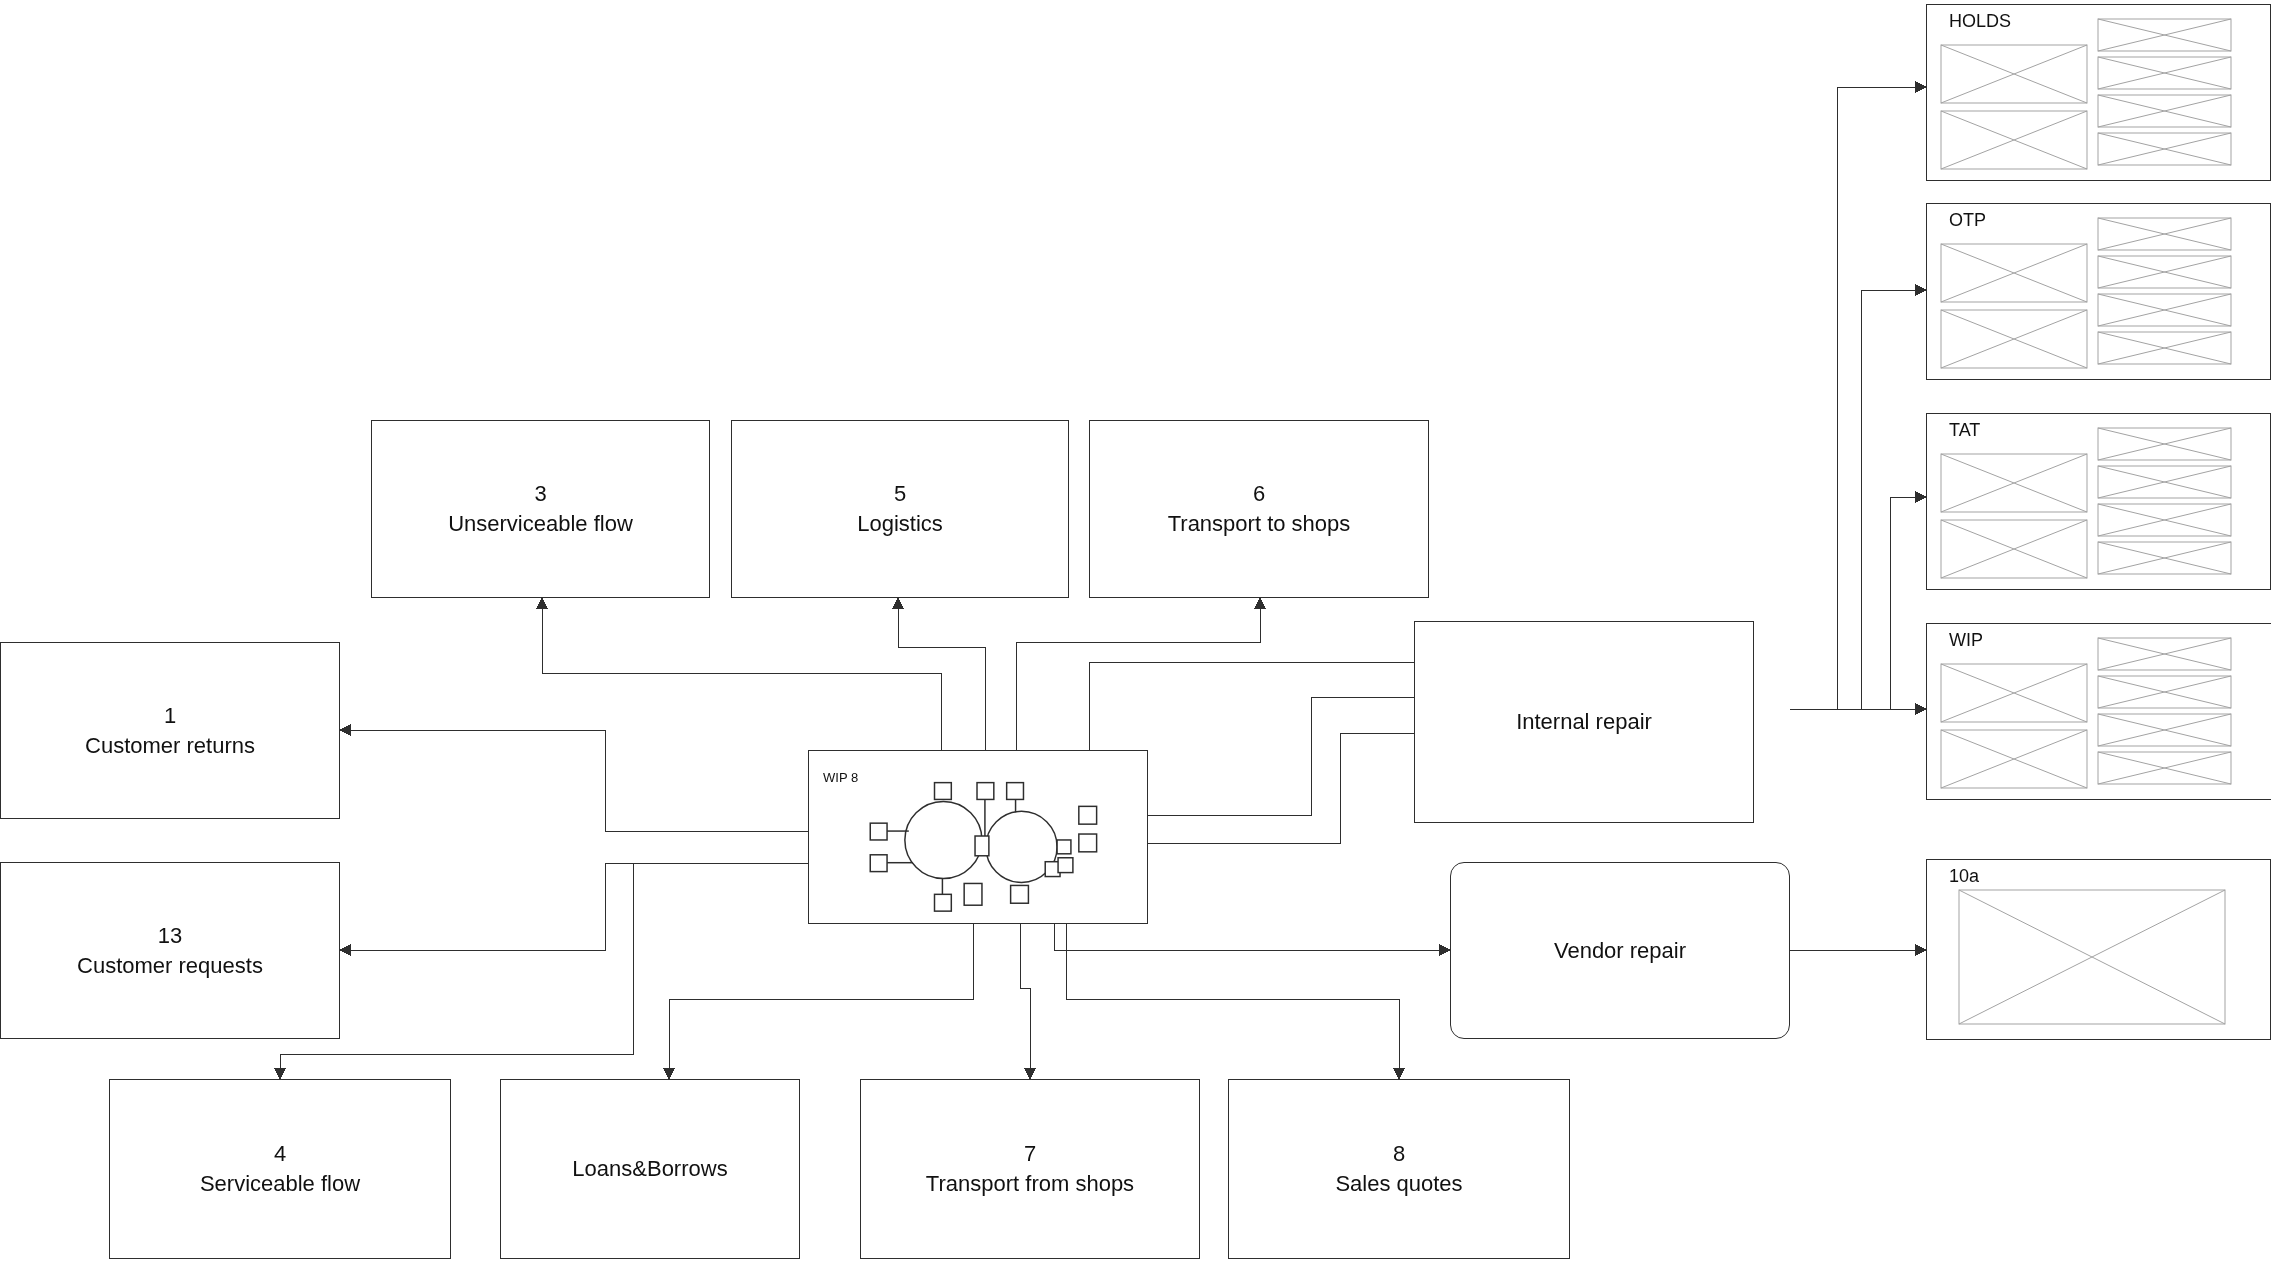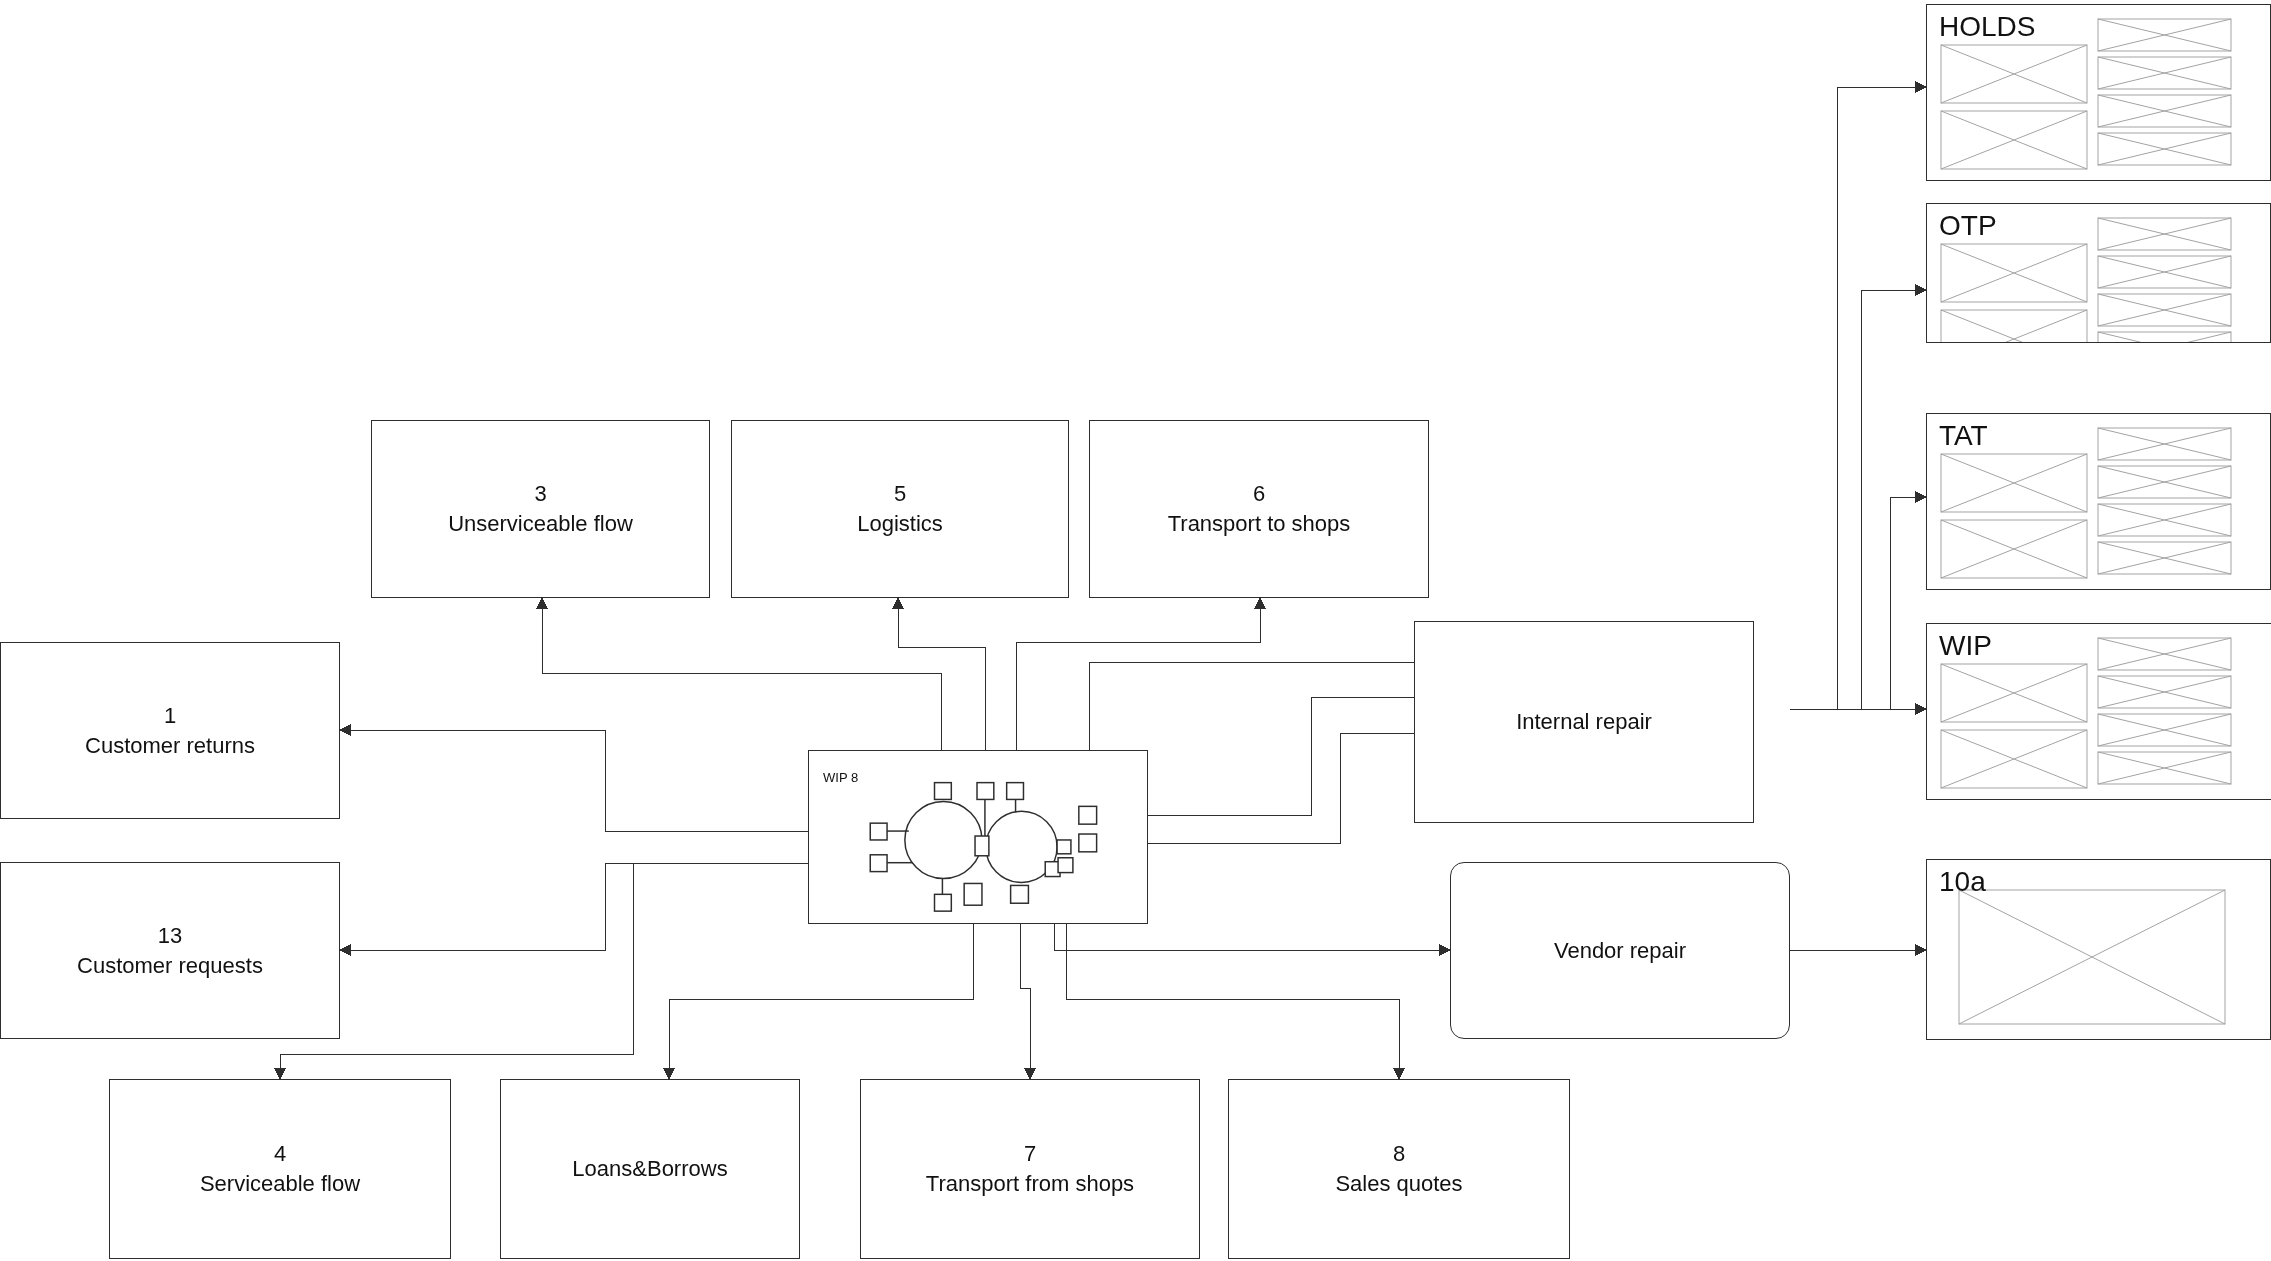--- a/index.html
+++ b/index.html
@@ -10,21 +10,21 @@
   .node {
     position: absolute; border: 1px solid #2e2e2e; background: #ffffff;
     display: flex; flex-direction: column; align-items: center; justify-content: center;
     text-align: center; font-size: 22px; line-height: 30px; z-index: 2;
   }
   .node .num:empty { display: none; }
   .center-box { z-index: 2; }
   .center-label { position: absolute; top: 12px; left: 14px; font-size: 13px; color: #111111; }
   .symbol { position: absolute; left: 0; top: 0; width: 100%; height: 100%; }
   .panel { position: absolute; border: 1px solid #2e2e2e; background: #ffffff; z-index: 2; }
-  .ptitle { position: absolute; top: 6px; left: 12px; font-size: 28px; color: #111111; z-index: 3; }
+  .ptitle { position: absolute; top: 6px; left: 22px; font-size: 18px; color: #111111; z-index: 3; }
   .pgfx { position: absolute; left: 0; top: 0; width: 100%; height: 100%; }
 </style>
 </head>
 <body>
 
 <div class="canvas">
 
   <svg id="edges" width="2271" height="1261" shape-rendering="crispEdges">
     <defs>
       <marker id="arrowhead" viewBox="0 0 10 10" refX="9" refY="5" markerWidth="12" markerHeight="12" orient="auto">
@@ -157,21 +157,21 @@
           <line x1="171" y1="90" x2="304" y2="122"></line>
           <line x1="304" y1="90" x2="171" y2="122"></line>
         </g>
         <g fill="none" stroke="#a3a3a3" stroke-width="1">
           <rect x="171" y="128" width="133" height="32"></rect>
           <line x1="171" y1="128" x2="304" y2="160"></line>
           <line x1="304" y1="128" x2="171" y2="160"></line>
         </g>
       </svg>
   </div>
-  <div class="panel" style="left: 1926px; top: 203px; width: 345px; height: 140px;">
+  <div class="panel" style="left: 1926px; top: 203px; width: 345px; height: 177px;">
     <div class="ptitle">OTP</div>
     <svg class="pgfx">
         <g fill="none" stroke="#a3a3a3" stroke-width="1">
           <rect x="14" y="40" width="146" height="58"></rect>
           <line x1="14" y1="40" x2="160" y2="98"></line>
           <line x1="160" y1="40" x2="14" y2="98"></line>
         </g>
         <g fill="none" stroke="#a3a3a3" stroke-width="1">
           <rect x="14" y="106" width="146" height="58"></rect>
           <line x1="14" y1="106" x2="160" y2="164"></line>

